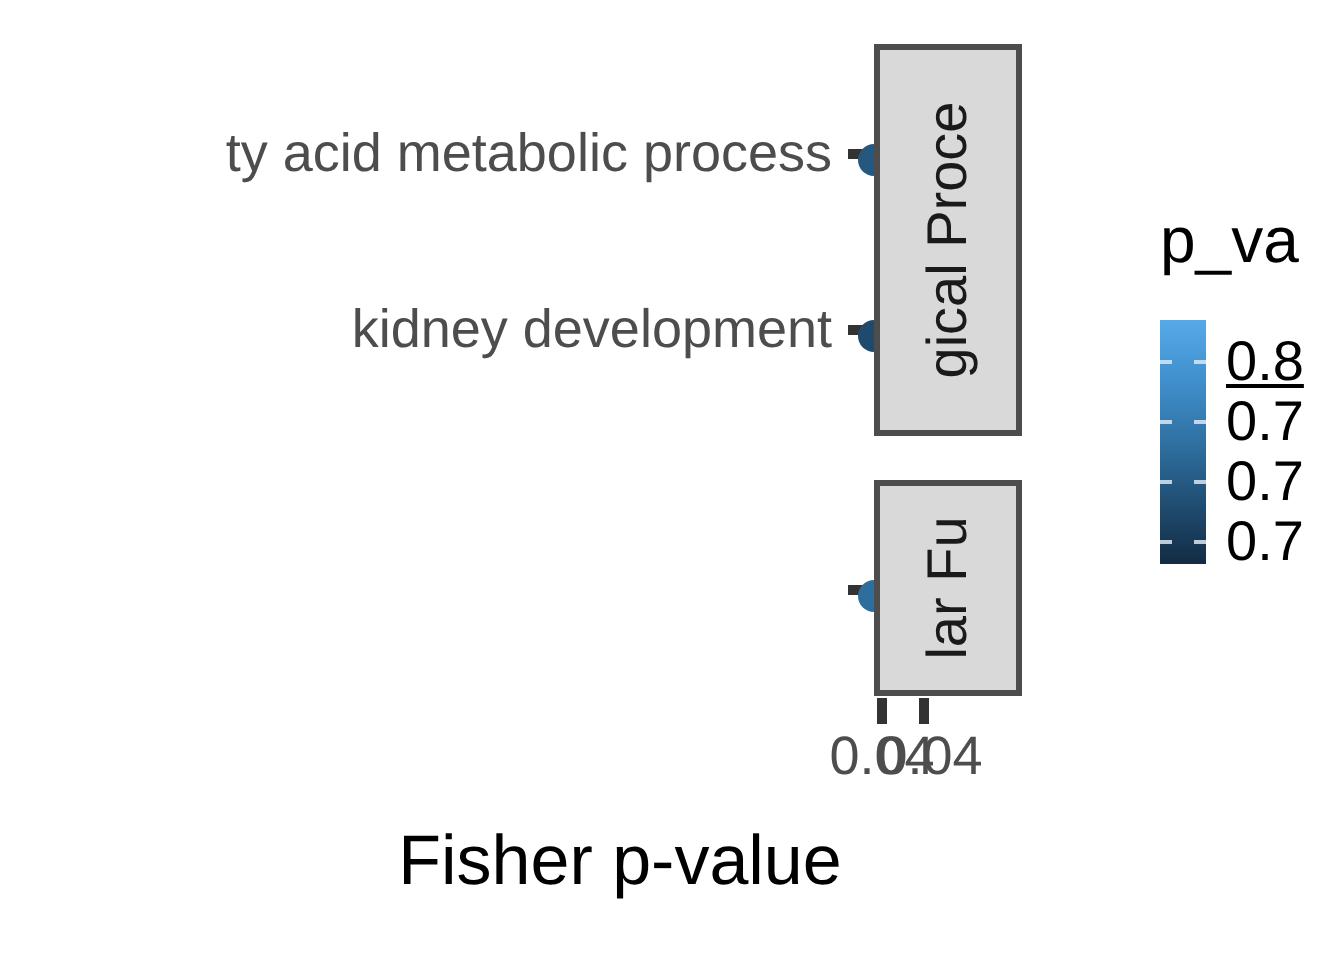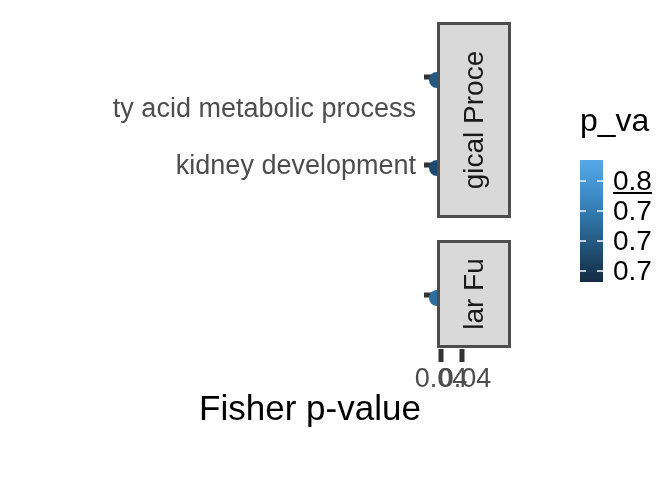--- a/index.html
+++ b/index.html
@@ -154,21 +154,21 @@
     font-family: "Liberation Sans", sans-serif;
     transform: translateY(-50%);
   }
 </style>
 </head>
 <body>
 
 <div id="plot-root">
 
   <div class="y-axis-labels">
-    <div class="y-tick-label" style="top:77px;margin-top:31px;">ty acid metabolic process</div>
+    <div class="y-tick-label" style="top:77px;">ty acid metabolic process</div>
     <div class="y-tick-label" style="top:165px;text-align:right;">kidney development</div>
   </div>
 
   <div>
     <div class="y-tick-mark" style="left:424px; top:77px;"></div>
     <div class="y-tick-mark" style="left:424px; top:165px;"></div>
     <div class="y-tick-mark" style="left:424px; top:295px;"></div>
   </div>
 
   <div class="panel" style="left:437px; top:22px; width:74px; height:196px;">
@@ -187,21 +187,21 @@
   </div>
 
   <div>
     <div class="x-tick-mark" style="left:441px; top:349px;"></div>
     <div class="x-tick-mark" style="left:462px; top:349px;"></div>
   </div>
   <div>
     <div class="x-tick-label" style="left:441px; top:365px;">0.04</div>
     <div class="x-tick-label" style="left:465px; top:365px;">0.04</div>
   </div>
-  <div class="x-axis-title" style="top:388px;text-align:center;">Fisher p-value</div>
+  <div class="x-axis-title" style="top:411px;text-align:center;">Fisher p-value</div>
 
   <div class="legend" style="left:580px; top:104px; width:92px; height:200px;">
 
     <div class="legend-title">p_va</div>
 
     <div class="legend-bar" style="left:0px; top:56px; background:linear-gradient(to bottom, #56a9e8 0%, #3f8ecb 26%, #2e6e9e 52%, #1f4a6d 78%, #132b43 100%);">
       <div class="legend-bar-tick left" style="top:20px;"></div>
       <div class="legend-bar-tick right" style="top:20px;"></div>
       <div class="legend-bar-tick left" style="top:50px;"></div>
       <div class="legend-bar-tick right" style="top:50px;"></div>

